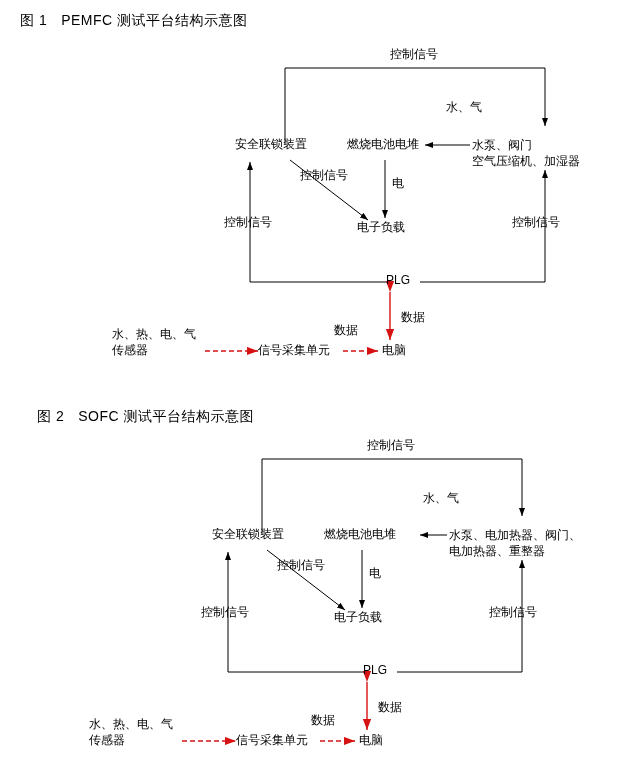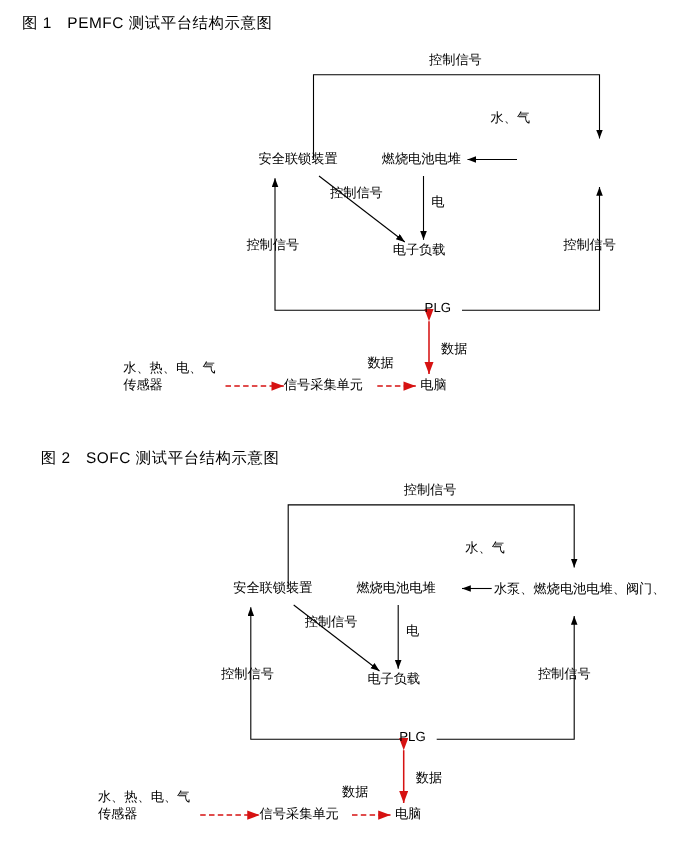--- a/index.html
+++ b/index.html
@@ -82,20 +82,24 @@
 
     <path d="M205,311 L258,311" stroke="#d61212" stroke-width="1.4" fill="none" stroke-dasharray="5,3" marker-end="url(#ah-red-1)"></path>
 
     <path d="M343,311 L378,311" stroke="#d61212" stroke-width="1.4" fill="none" stroke-dasharray="5,3" marker-end="url(#ah-red-1)"></path>
   </svg>
 
   <div class="lbl center" style="left:414px; top:7px;">控制信号</div>
   <div class="lbl" style="left:446px; top:60px;">水、气</div>
   <div class="lbl" style="left:235px; top:97px;">安全联锁装置</div>
   <div class="lbl" style="left:347px; top:97px;">燃烧电池电堆</div>
+  <div class="lbl two-line" style="left:472px; top:97px;">
+    <div>水泵、阀门</div>
+    <div>空气压缩机、加湿器</div>
+  </div>
   <div class="lbl" style="left:300px; top:128px;">控制信号</div>
   <div class="lbl" style="left:392px; top:136px;">电</div>
   <div class="lbl" style="left:357px; top:180px;">电子负载</div>
   <div class="lbl" style="left:224px; top:175px;">控制信号</div>
   <div class="lbl" style="left:512px; top:175px;">控制信号</div>
   <div class="lbl" style="left:386px; top:233px;">PLG</div>
   <div class="lbl" style="left:401px; top:270px;">数据</div>
   <div class="lbl two-line" style="left:112px; top:286px;">
     <div>水、热、电、气</div>
     <div>传感器</div>
@@ -129,21 +133,22 @@
     <path d="M367,246 L367,294" stroke="#d61212" stroke-width="1.4" fill="none" marker-start="url(#ah-red-2)" marker-end="url(#ah-red-2)"></path>
     <path d="M182,305 L236,305" stroke="#d61212" stroke-width="1.4" fill="none" stroke-dasharray="5,3" marker-end="url(#ah-red-2)"></path>
     <path d="M320,305 L355,305" stroke="#d61212" stroke-width="1.4" fill="none" stroke-dasharray="5,3" marker-end="url(#ah-red-2)"></path>
   </svg>
 
   <div class="lbl center" style="left:391px; top:2px;">控制信号</div>
   <div class="lbl" style="left:423px; top:55px;">水、气</div>
   <div class="lbl" style="left:212px; top:91px;">安全联锁装置</div>
   <div class="lbl" style="left:324px; top:91px;">燃烧电池电堆</div>
   <div class="lbl two-line" style="left:449px; top:91px;">
-    <div>水泵、燃烧电池电堆、阀门、</div>
+    <div>水泵、电加热器、阀门、</div>
+    <div>电加热器、重整器</div>
   </div>
   <div class="lbl" style="left:277px; top:122px;">控制信号</div>
   <div class="lbl" style="left:369px; top:130px;">电</div>
   <div class="lbl" style="left:334px; top:174px;">电子负载</div>
   <div class="lbl" style="left:201px; top:169px;">控制信号</div>
   <div class="lbl" style="left:489px; top:169px;">控制信号</div>
   <div class="lbl" style="left:363px; top:227px;">PLG</div>
   <div class="lbl" style="left:378px; top:264px;">数据</div>
   <div class="lbl two-line" style="left:89px; top:280px;">
     <div>水、热、电、气</div>

